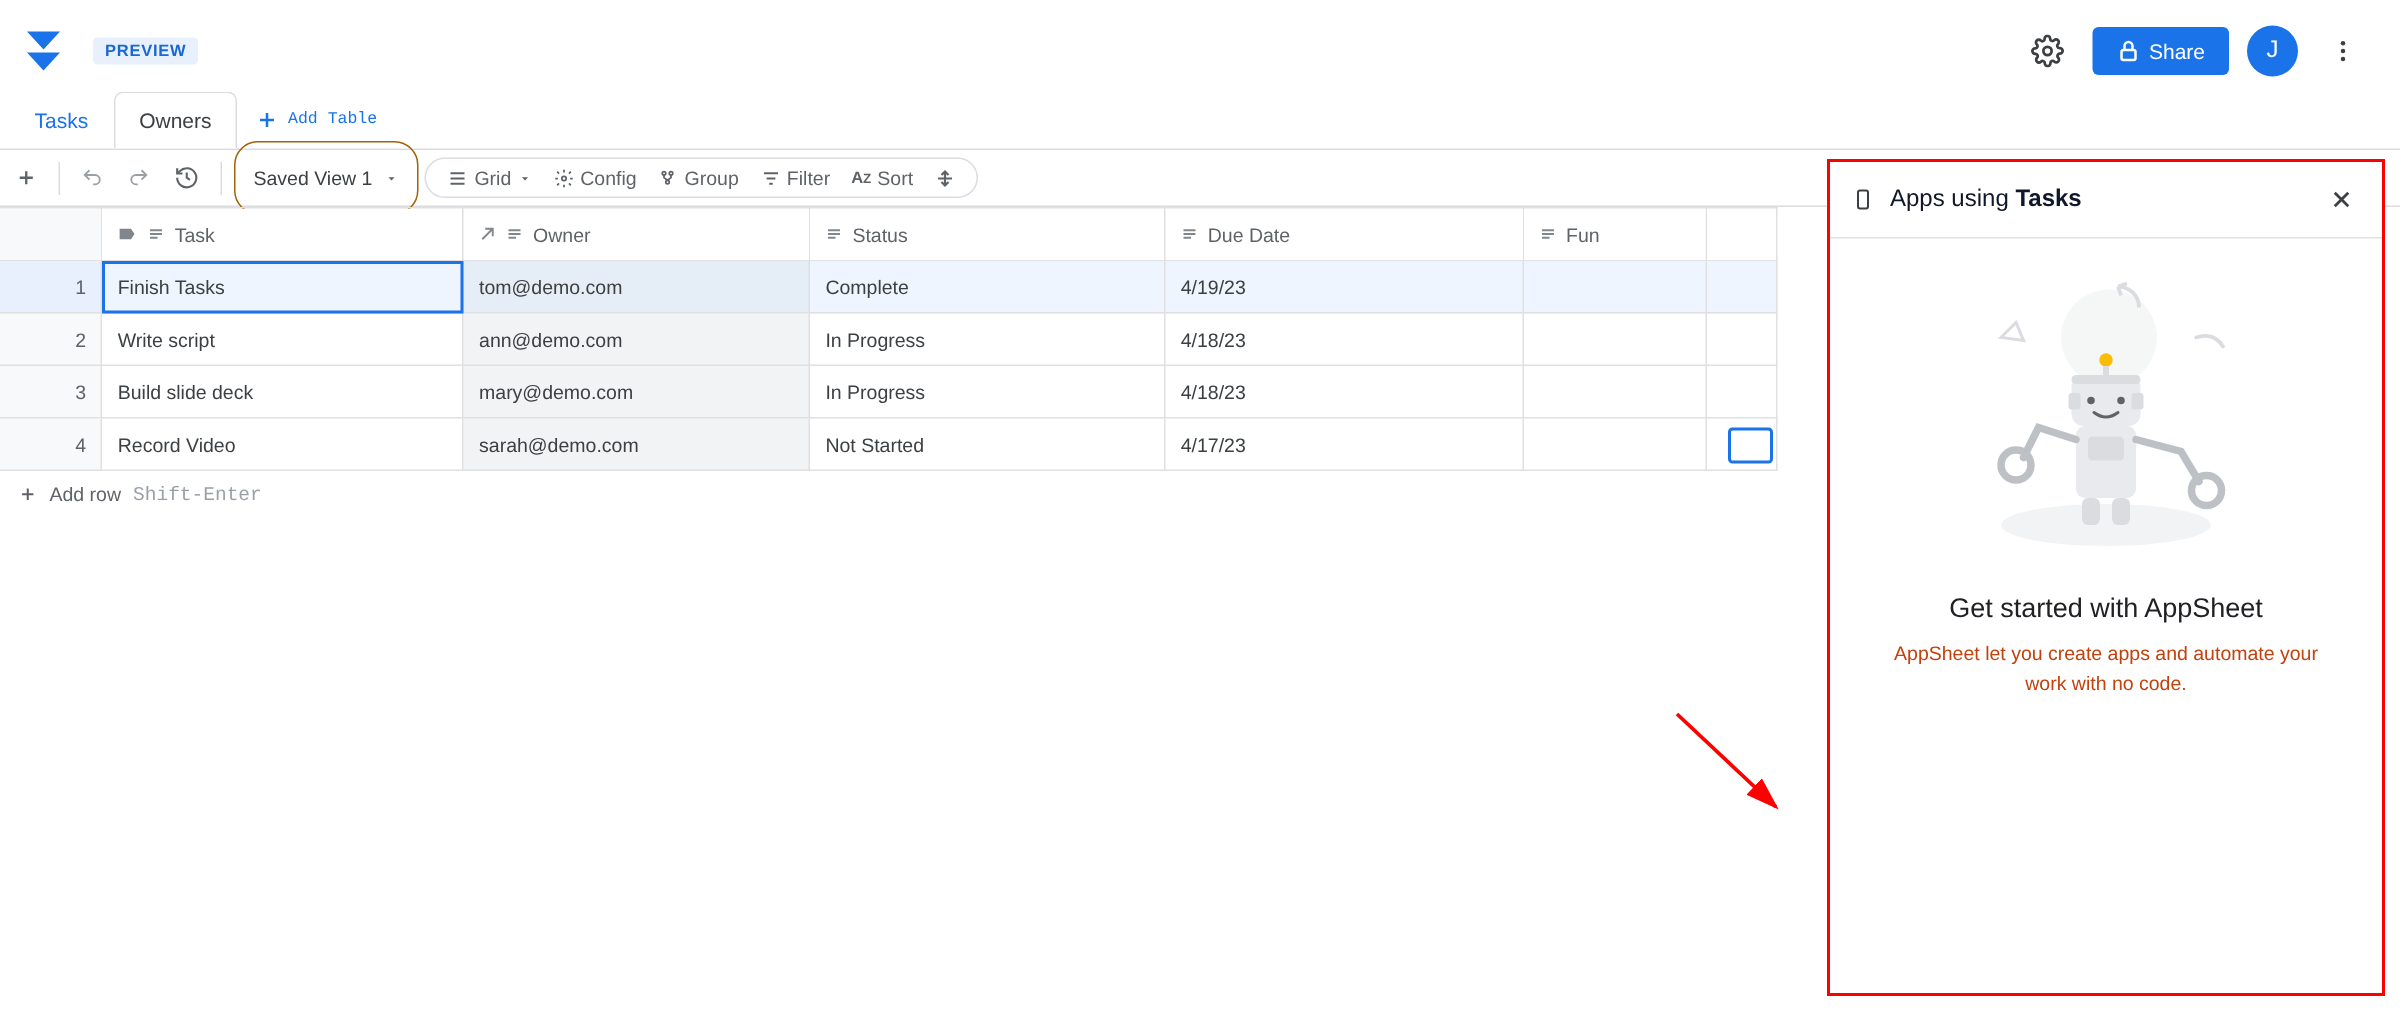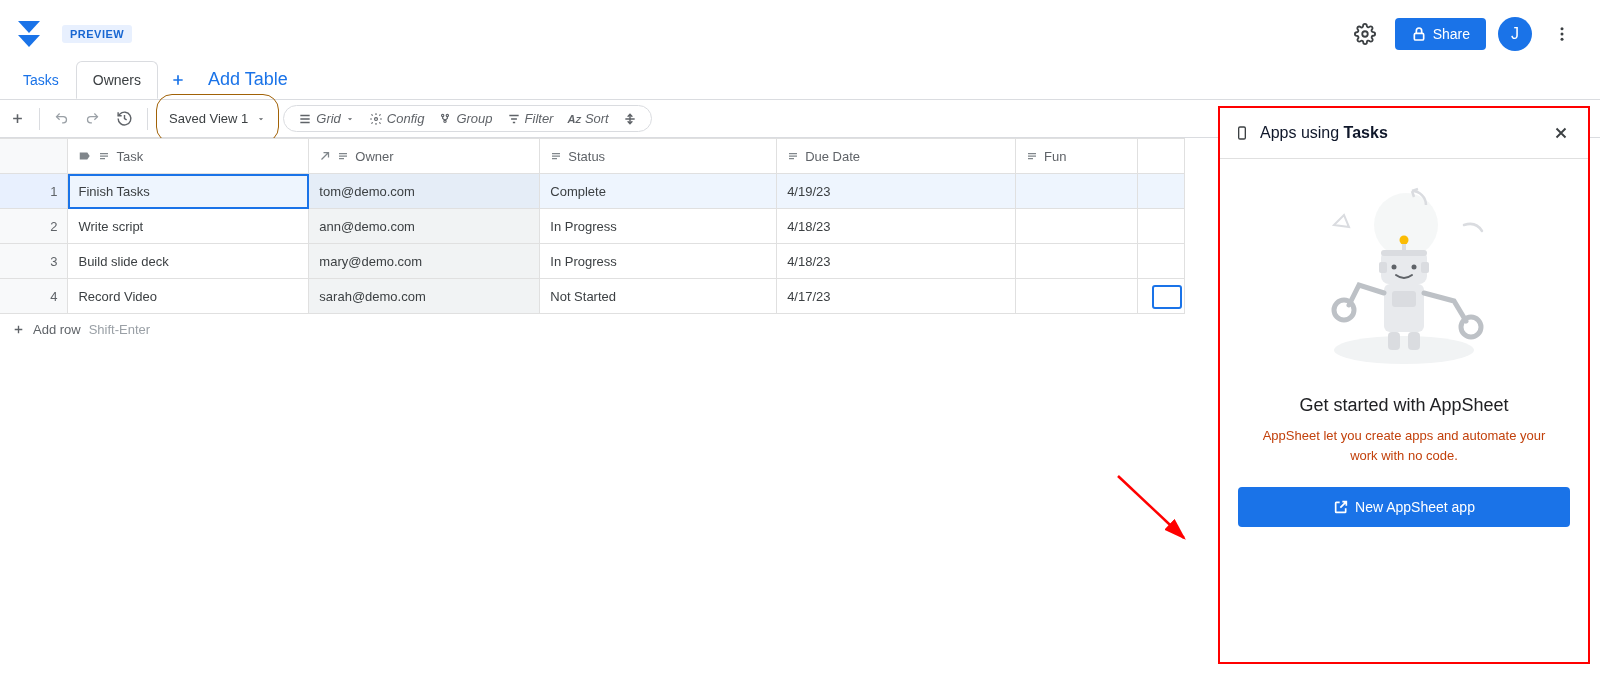--- a/index.html
+++ b/index.html
@@ -10,24 +10,24 @@
 .preview-chip { display: inline-block; background: #e8f0fe; color: #1967d2; font-size: 11px; font-weight: 600; padding: 3px 8px; border-radius: 3px; letter-spacing: 0.5px; }
 .app-title { font-size: 22px; color: #202124; margin-top: 2px; }
 .header-actions { display: flex; align-items: center; gap: 12px; margin-right: 8px; }
 .icon-btn { width: 36px; height: 36px; border-radius: 50%; display: flex; align-items: center; justify-content: center; cursor: pointer; background: transparent; border: none; }
 .share-btn { background: #1a73e8; color: #fff; border: none; border-radius: 4px; padding: 8px 16px; font-size: 14px; font-weight: 500; display: flex; align-items: center; gap: 6px; cursor: pointer; }
 .avatar { width: 34px; height: 34px; border-radius: 50%; background: #1a73e8; color: #fff; display: flex; align-items: center; justify-content: center; font-size: 16px; font-weight: 500; }
 .tabs-row { display: flex; align-items: center; border-bottom: 1px solid #dadce0; padding-left: 6px; height: 40px; }
 .tab { padding: 10px 16px; font-size: 14px; cursor: pointer; border: 1px solid transparent; position: relative; }
 .tab.active-blue { color: #1a73e8; font-weight: 500; }
 .tab.active-border { color: #3c4043; font-weight: 500; border: 1px solid #dadce0; border-bottom: 1px solid #fff; border-radius: 6px 6px 0 0; background: #fff; margin-bottom: -1px; }
-.add-table { color: #1a73e8; font-size: 18px; cursor: pointer; display: flex; align-items: center; gap: 22px; margin-left: 12px; }
+.add-table { color: #1a73e8; font-size: 11px; cursor: pointer; display: flex; align-items: center; gap: 6px; margin-left: 12px; font-family: Liberation Mono, monospace; }
 .toolbar { display: flex; align-items: center; height: 38px; padding: 0 4px; gap: 4px; border-bottom: 1px solid #dadce0; }
 .toolbar-sep { width: 1px; height: 22px; background: #dadce0; margin: 0 4px; }
-.tb-btn { background: none; border: none; padding: 4px 6px; cursor: pointer; color: #5f6368; display: flex; align-items: center; gap: 4px; font-size: 13px; border-radius: 4px; font-style: italic; }
+.tb-btn { background: none; border: none; padding: 4px 6px; cursor: pointer; color: #5f6368; display: flex; align-items: center; gap: 4px; font-size: 13px; border-radius: 4px; }
 .saved-view-pill { border: 1px solid #a16207; border-radius: 16px; padding: 16px 12px; display: flex; align-items: center; gap: 8px; font-size: 13px; cursor: pointer; }
 .toolbar-pill-group { border: 1px solid #dadce0; border-radius: 16px; padding: 2px 8px; display: flex; align-items: center; gap: 2px; }
 .toolbar-pill-group .tb-btn { padding: 3px 6px; }
 .table-wrap { position: relative; }
 table { border-collapse: collapse; width: 1185px; }
 th, td { border: 1px solid #e0e0e0; text-align: left; font-size: 13px; height: 35px; padding: 0 10px; white-space: nowrap; }
 th { background: #fff; color: #5f6368; font-weight: 400; position: relative; }
 .col-rownum { width: 68px; text-align: right; color: #5f6368; border-left: none; }
 .col-task { width: 241px; }
 .col-owner { width: 231px; }
@@ -37,21 +37,21 @@
 .th-content { display: flex; align-items: center; gap: 6px; }
 .th-icon { color: #80868b; display: inline-flex; }
 tbody tr:first-child td { background: #eef5fe; }
 tbody tr:first-child .col-task { outline: 2px solid #1a73e8; outline-offset: -2px; }
 tbody td.col-owner { background: #f1f3f4; }
 tbody tr:first-child td.col-owner { background: #e5edf7; }
 tbody td.col-rownum { background: #f8f9fa; }
 tbody tr:first-child td.col-rownum { background: #e8f0fe; }
 th.col-rownum { background: #f8f9fa; }
 .add-row { padding: 8px 12px; color: #5f6368; font-size: 13px; display: flex; align-items: center; gap: 8px; cursor: pointer; }
-.add-row .hint { color: #9aa0a6; }
+.add-row .hint { color: #9aa0a6; font-family: Liberation Mono, monospace; }
 .right-panel { position: absolute; right: 10px; top: 106px; width: 372px; height: 558px; border: 2px solid #ff0000; background: #fff; display: flex; flex-direction: column; }
 .panel-header { display: flex; align-items: center; padding: 12px 14px; gap: 10px; border-bottom: 1px solid #e0e0e0; }
 .panel-title { font-size: 16px; color: #0f172a; flex: 1; }
 .panel-title .bold { font-weight: 700; }
 .panel-body { flex: 1; display: flex; flex-direction: column; align-items: center; padding: 20px 18px; text-align: center; }
 .robot { width: 200px; height: 190px; margin-top: 6px; margin-bottom: 20px; }
 .panel-heading { font-size: 18px; color: #202124; margin-bottom: 10px; }
 .panel-desc { font-size: 13px; color: #c2410c; line-height: 1.5; margin-bottom: 22px; padding: 0 10px; }
 .new-app-btn { background: #1a73e8; color: #fff; border: none; border-radius: 4px; padding: 12px 16px; font-size: 14px; font-weight: 500; display: flex; align-items: center; justify-content: center; gap: 6px; cursor: pointer; width: 100%; }
 .arrow-annotation { position: absolute; left: 1112px; top: 470px; pointer-events: none; }
@@ -336,27 +336,20 @@
       <rect x="88" y="106" width="24" height="16" rx="3" fill="#dadce0"></rect>
       <path d="M80 108 L55 100 L45 120" fill="none" stroke="#bdc1c6" stroke-width="5" stroke-linecap="round"></path>
       <circle cx="40" cy="125" r="10" fill="none" stroke="#bdc1c6" stroke-width="5"></circle>
       <path d="M120 108 L150 116 L162 136" fill="none" stroke="#bdc1c6" stroke-width="5" stroke-linecap="round"></path>
       <circle cx="167" cy="142" r="10" fill="none" stroke="#bdc1c6" stroke-width="5"></circle>
       <rect x="84" y="147" width="12" height="18" rx="4" fill="#dadce0"></rect>
       <rect x="104" y="147" width="12" height="18" rx="4" fill="#dadce0"></rect>
     </svg>
     <div class="panel-heading">Get started with AppSheet</div>
     <div class="panel-desc">AppSheet let you create apps and automate your work with no code.</div>
-    <button class="new-app-btn">
-      <svg width="16" height="16" viewBox="0 0 24 24" fill="none" stroke="#fff" stroke-width="2.5">
-          <path d="M14 4h6v6M20 4l-9 9"></path>
-          <path d="M19 14v5a1 1 0 0 1-1 1H5a1 1 0 0 1-1-1V6a1 1 0 0 1 1-1h5"></path>
-        </svg>
-      <span>New AppSheet app</span>
-    </button>
   </div>
 </div>
 
 <svg class="arrow-annotation" width="90" height="90">
   <defs>
       <marker id="ah" markerWidth="10" markerHeight="10" refX="8" refY="3" orient="auto">
         <path d="M0 0 L9 3 L0 6 Z" fill="#ff0000"></path>
       </marker>
     </defs>
   <line x1="6" y1="6" x2="72" y2="68" stroke="#ff0000" stroke-width="2.5" marker-end="url(#ah)"></line>

